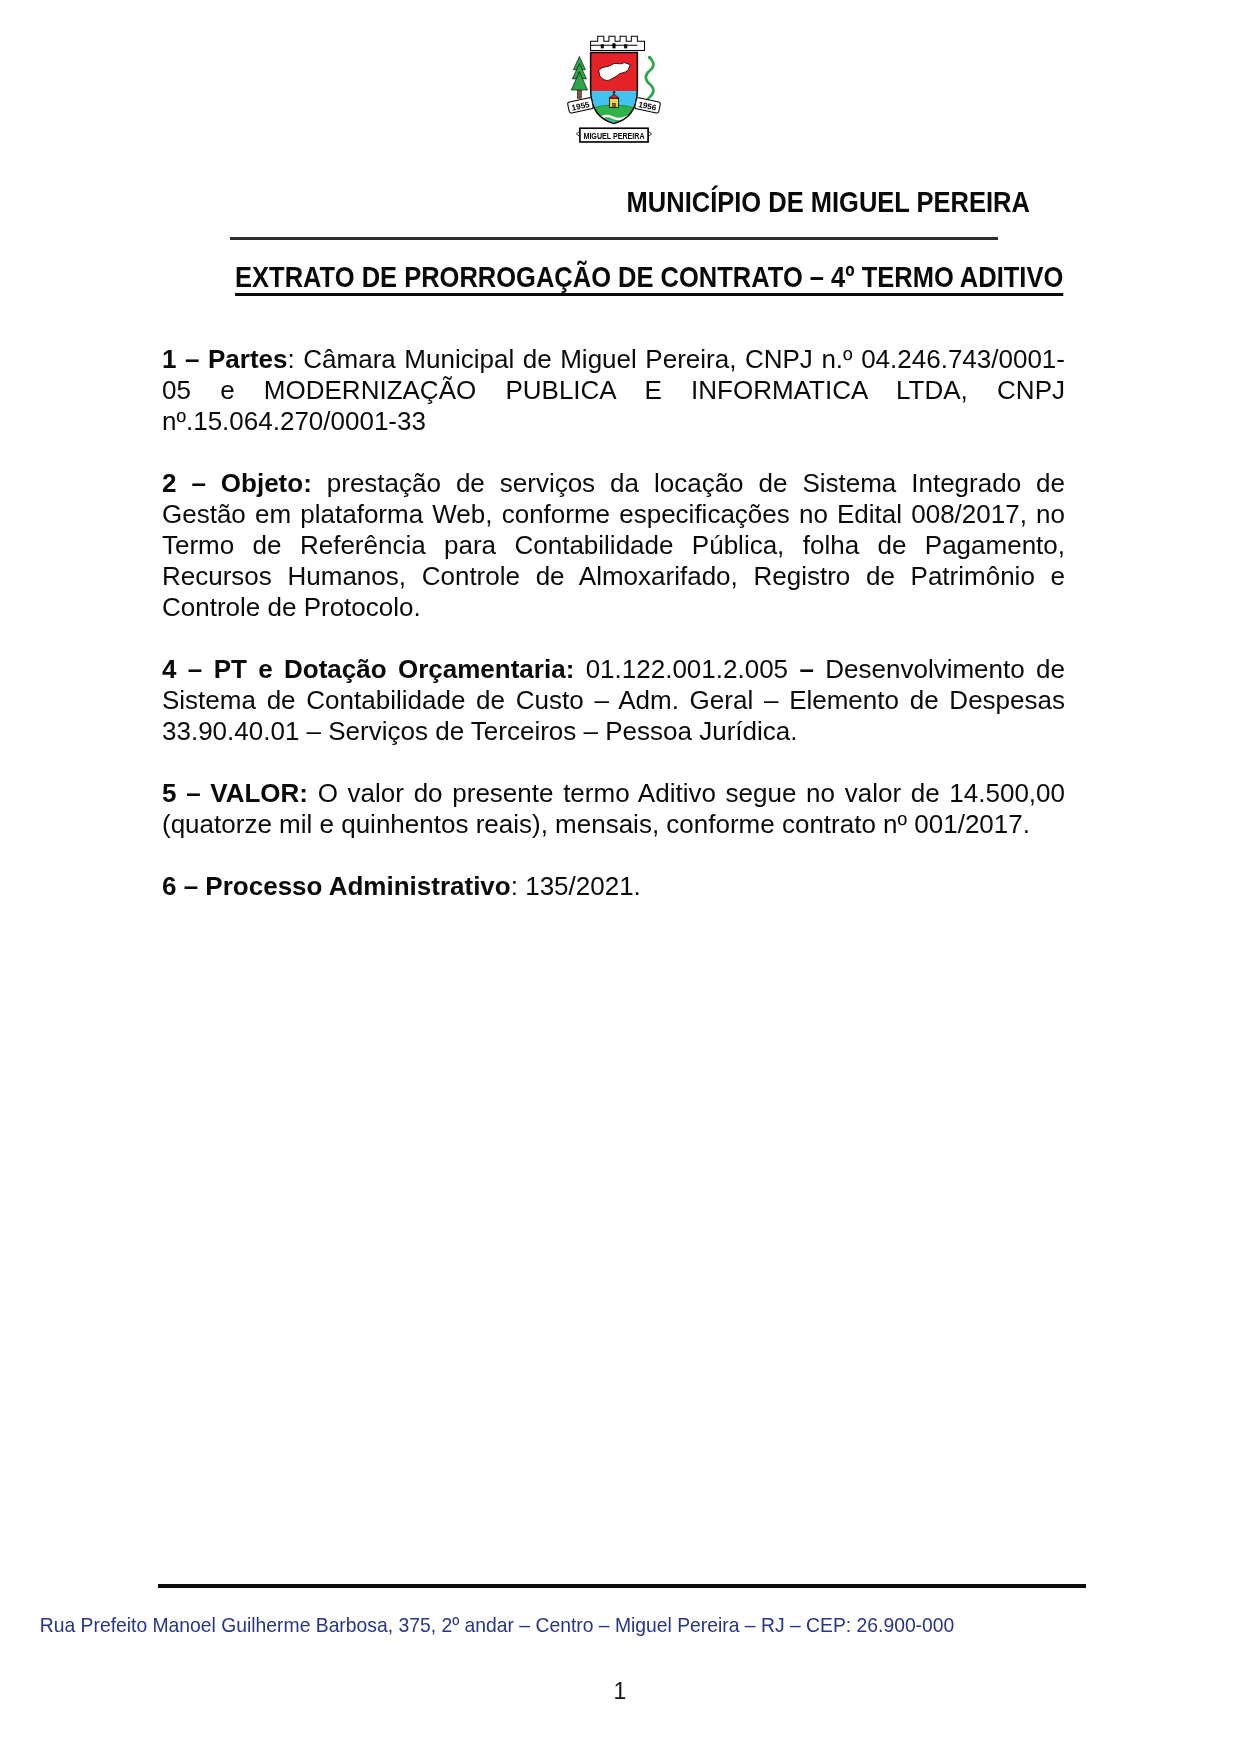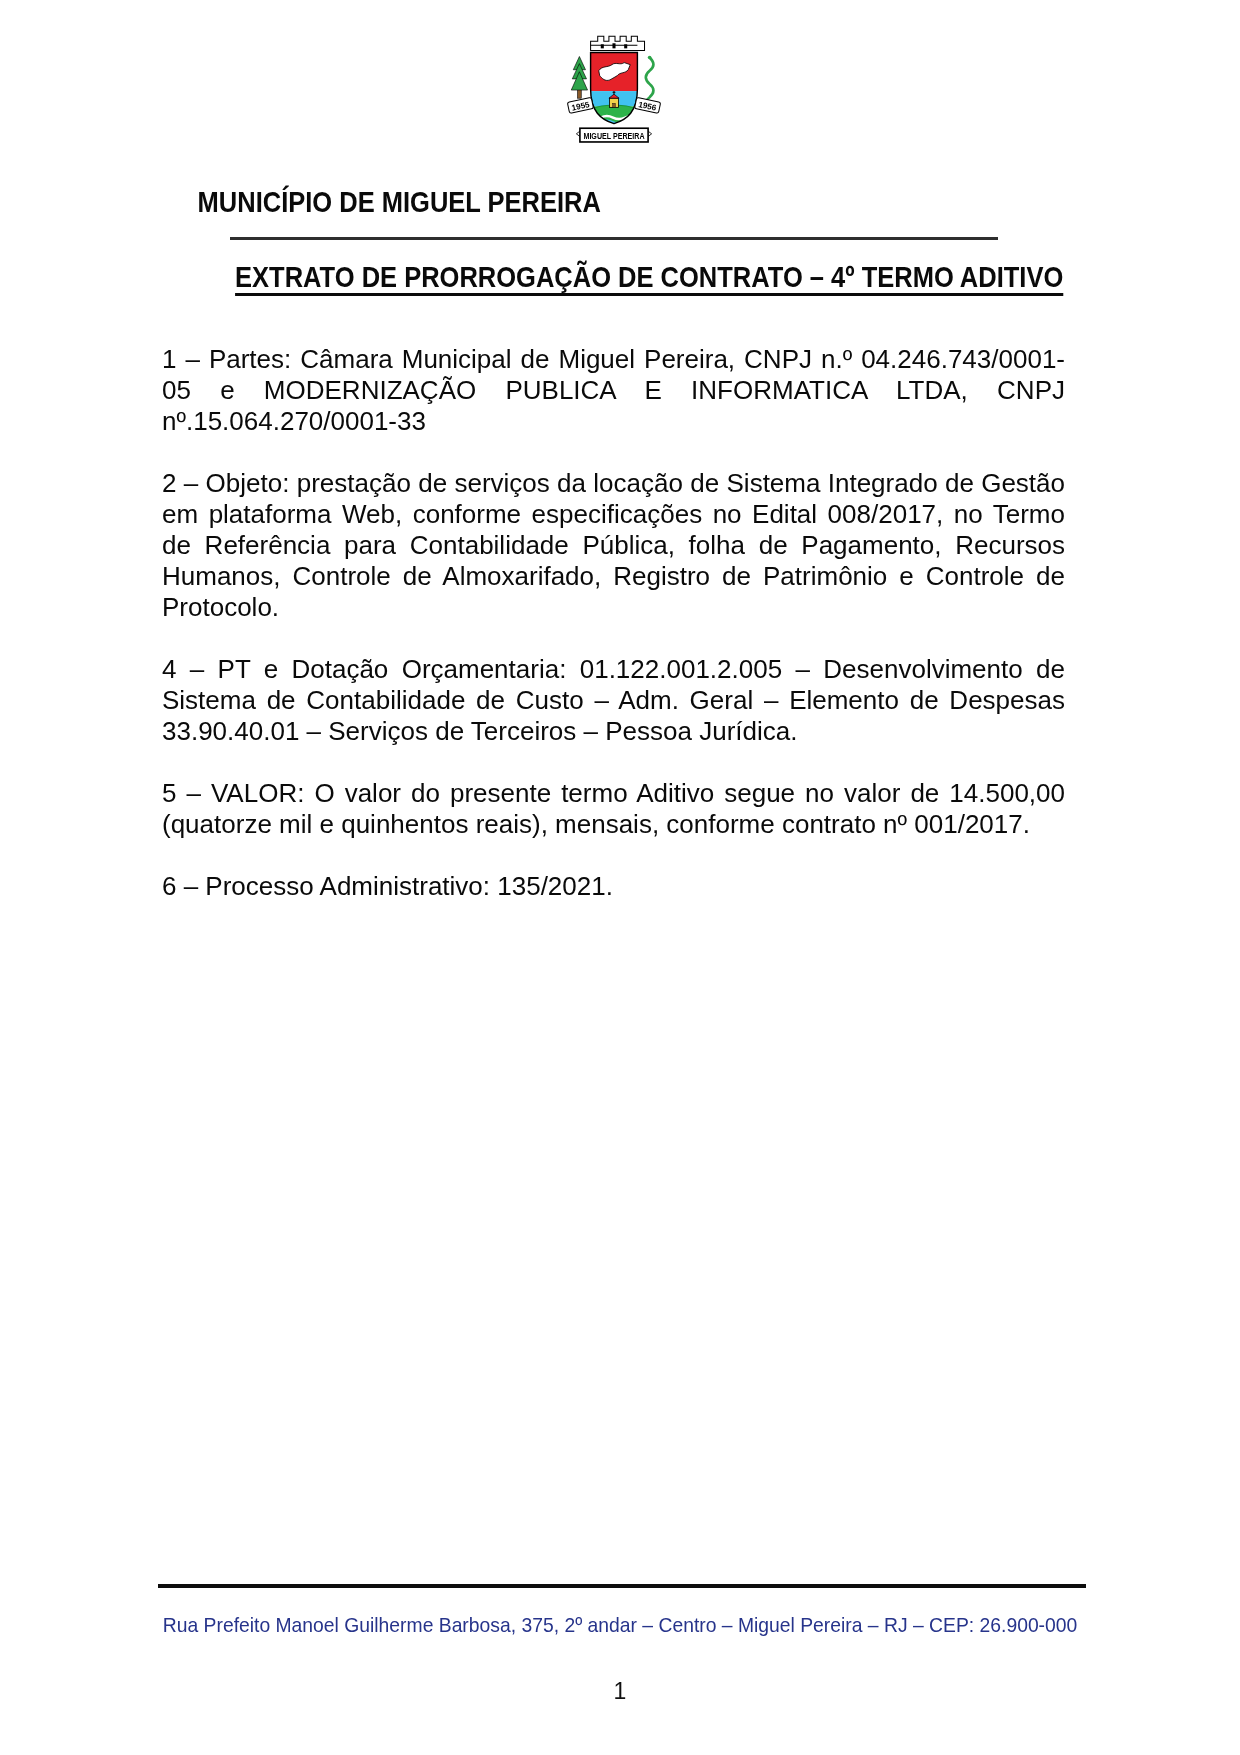--- a/index.html
+++ b/index.html
@@ -10,21 +10,21 @@
     font-family:"Liberation Sans","DejaVu Sans",sans-serif;
     color:#0a0a0a;
     overflow:hidden;
   }
   .content{
     position:absolute;
     left:162px;top:28px;width:903px;
   }
   .crest-wrap{text-align:center;margin:0 0 36px 0;}
   .doc-h1,.doc-h2{
-    text-align:left;font-weight:bold;font-size:30px;line-height:36px;margin:0;
+    text-align:right;font-weight:bold;font-size:30px;line-height:36px;margin:0;
     white-space:nowrap;
   }
   .doc-h1{margin-bottom:17px;}
   .condensed{display:inline-block;transform:scaleX(0.85);transform-origin:center;}
   .cond92{display:inline-block;transform:scaleX(0.92);transform-origin:center;}
   .divider{
     height:3px;background:#2e2e2e;width:768px;margin:9px auto 0 auto;
   }
   .doc-title{
     text-align:left;font-weight:bold;font-size:30px;line-height:38px;
@@ -32,27 +32,27 @@
   }
   .doc-title .condensed{
     text-decoration:underline;
     text-decoration-thickness:2.5px;
     text-underline-offset:6px;
   }
   .para{
     font-size:26px;line-height:31px;text-align:justify;
     margin:0 0 31px 0;
   }
-  .para b{font-weight:normal;margin-top:36px;}
+  .para b{font-weight:bold;margin-top:36px;}
   .gap-big{margin-top:31px;}
   .footer-rule{
     position:absolute;left:158px;top:1584px;width:928px;height:4px;background:#0d0d0d;
   }
   .footer-text{
-    position:absolute;left:0;width:1240px;text-align:center;
+    position:absolute;left:0;width:1240px;
     color:#27348B;font-size:21px;line-height:24px;white-space:nowrap;
   }
   .footer-address{top:1613px;}
   .footer-tel{top:1647px;}
   .footer-email-link{color:#27348B;text-decoration:underline;text-underline-offset:3px;}
   .page-number{
     position:absolute;left:0;top:1678px;width:1240px;text-align:center;
     color:#111;font-size:23px;
   }
   svg text{font-family:"Liberation Sans","DejaVu Sans",sans-serif;}

